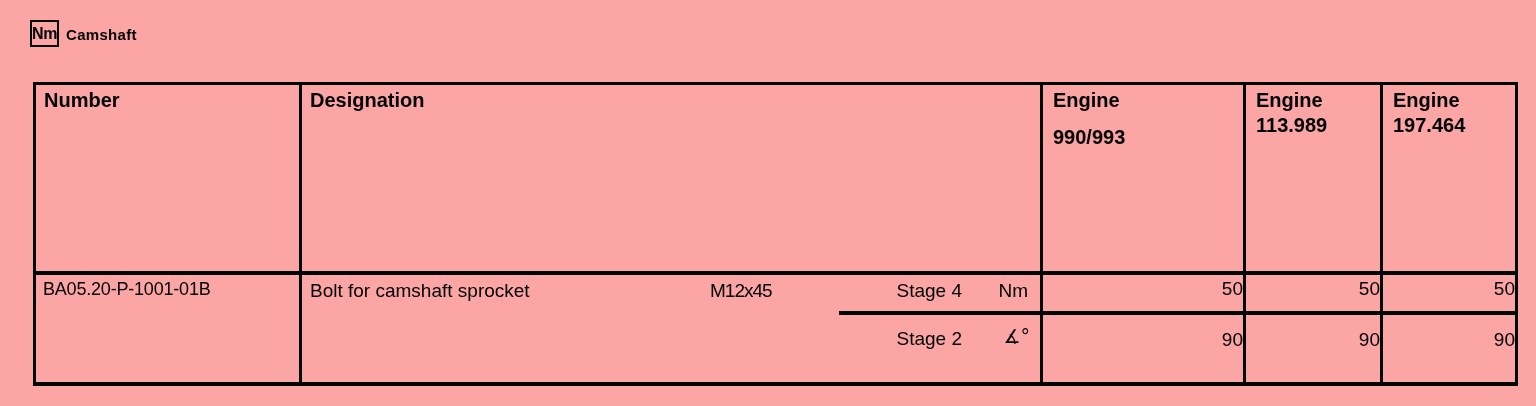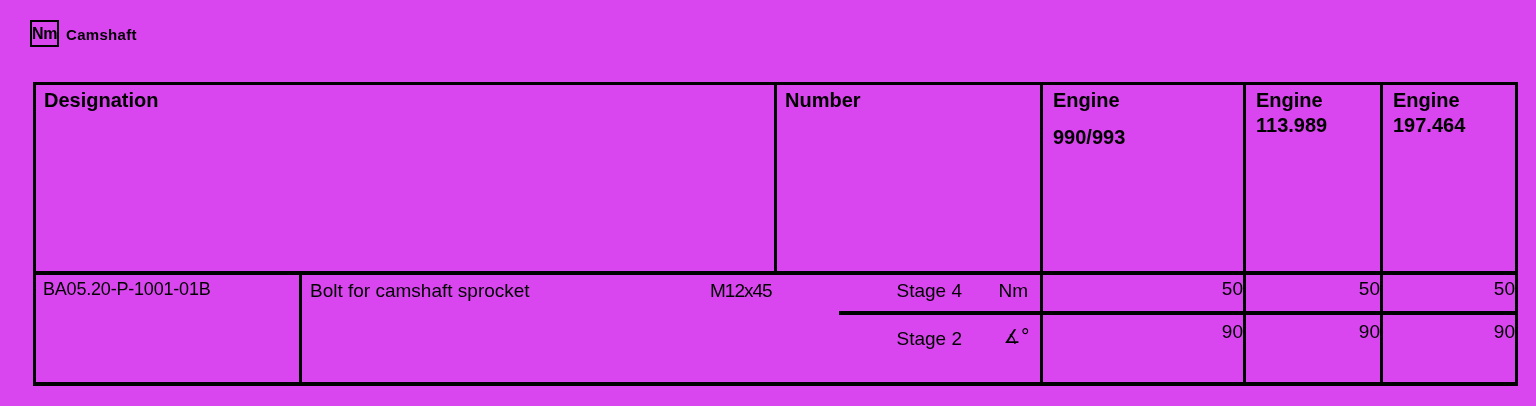--- a/index.html
+++ b/index.html
@@ -3,21 +3,21 @@
 <meta charset="utf-8">
 <style>
   * { margin: 0; padding: 0; box-sizing: border-box; }
   html, body {
     width: 1536px; height: 406px;
     background: #ffffff;
     font-family: "Liberation Sans", "DejaVu Sans", sans-serif;
     color: #000000;
     overflow: hidden;
   }
-  .page { position: relative; width: 1536px; height: 406px; background: #d946ef; }
+  .page { position: relative; width: 1536px; height: 406px; background: #fca5a5; }
 
   
   .title-block { position: absolute; left: 30px; top: 20px; display: flex; align-items: flex-end; }
   .nm-badge {
     display: inline-flex; align-items: center; justify-content: center;
     width: 29px; height: 27px;
     border: 2px solid #000;
     font-weight: bold; font-size: 16px; letter-spacing: -0.5px;
   }
   .page-title {
@@ -56,37 +56,37 @@
   .stage1-unit  { position: absolute; right: 12px; top: 4px; }
   .stage-divider{ position: absolute; left: 537px; right: 0; top: 36px; height: 4px; background: #000; }
   .stage2-label { position: absolute; right: 78px; top: 52px; }
   .stage2-unit  { position: absolute; right: 10px; top: 50px; font-family: "DejaVu Sans", "Liberation Sans", sans-serif; }
 
   .number-cell { padding: 3px 6px 0 7px; font-size: 18px; line-height: 22px; letter-spacing: -0.2px; }
 
   
   .val-col { display: flex; flex-direction: column; text-align: right; }
   .val-top    { height: 40px; border-bottom: 4px solid #000; padding: 3px 0 0 10px; font-size: 19px; }
-  .val-bottom { flex: 1; padding: 6px 0 0 10px; font-size: 19px; }
+  .val-bottom { flex: 1; padding: 14px 0 0 10px; font-size: 19px; }
 </style>
 </head>
 <body>
 
 <div class="page">
 
   <div class="title-block">
     <span class="nm-badge">Nm</span>
     <span class="page-title">Camshaft</span>
   </div>
 
   <div class="spec-table">
 
     <div class="hdr-row">
+      <div class="hdr-cell col-number">Number</div>
       <div class="hdr-cell col-designation">Designation</div>
-      <div class="hdr-cell col-number">Number</div>
       <div class="hdr-cell engine col-engine1">
         <span>Engine</span><br>
         <span class="hdr-line3">990/993</span>
       </div>
       <div class="hdr-cell engine col-engine2">
         <span>Engine</span><br>
         <span>113.989</span>
       </div>
       <div class="hdr-cell engine col-engine3">
         <span>Engine</span><br>

